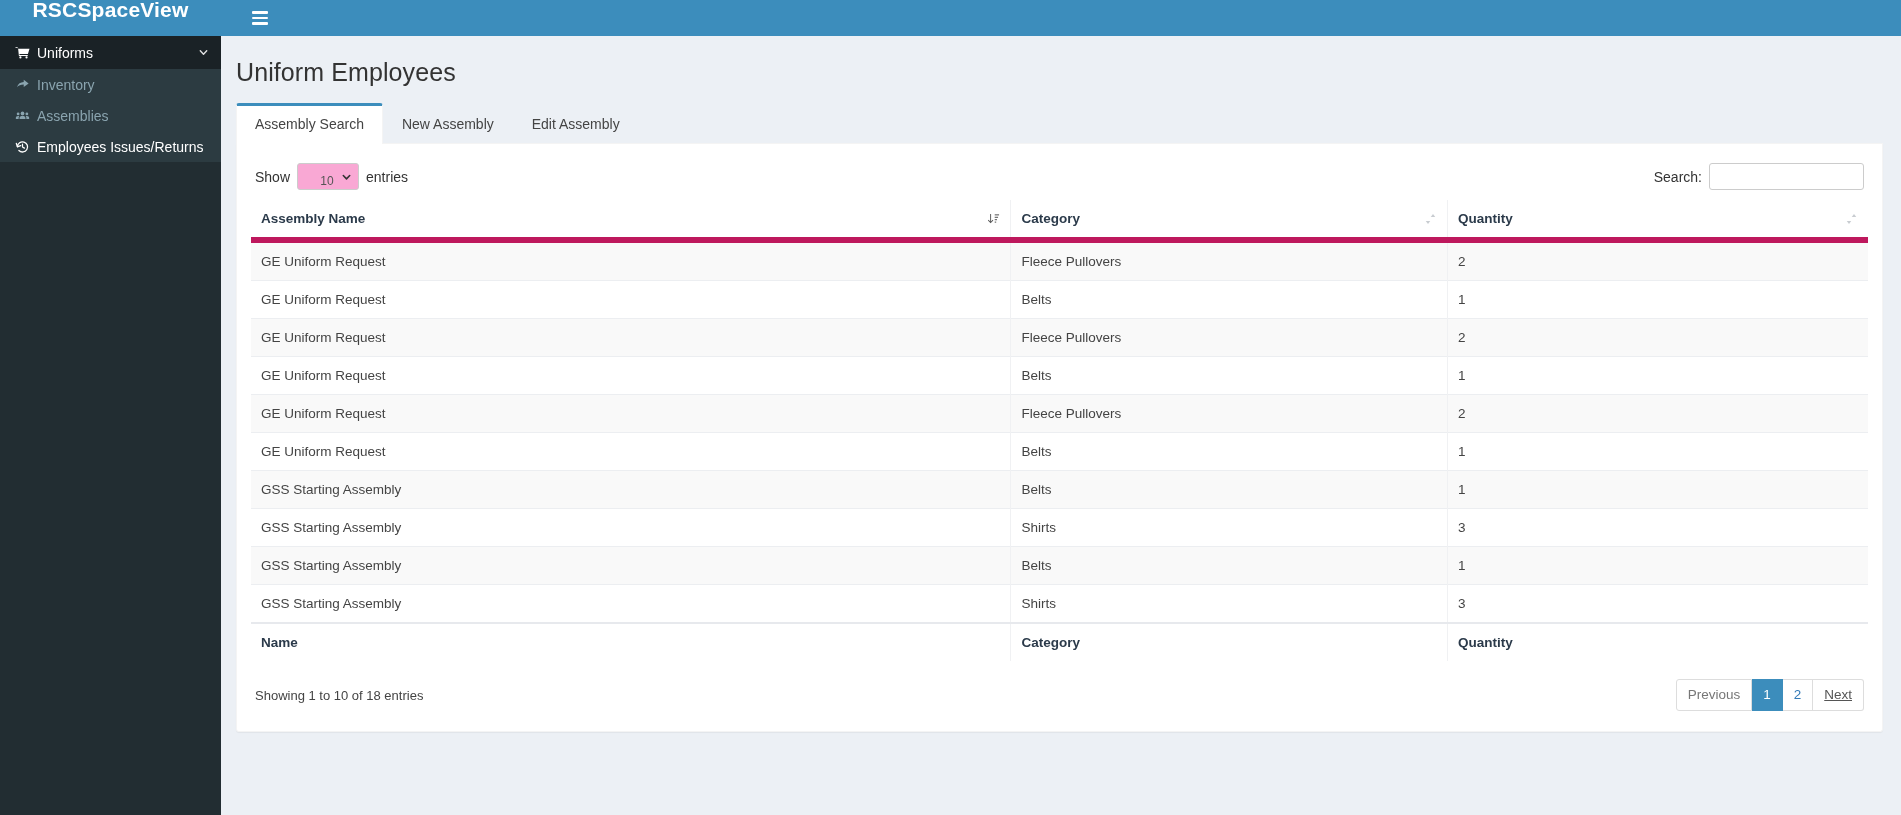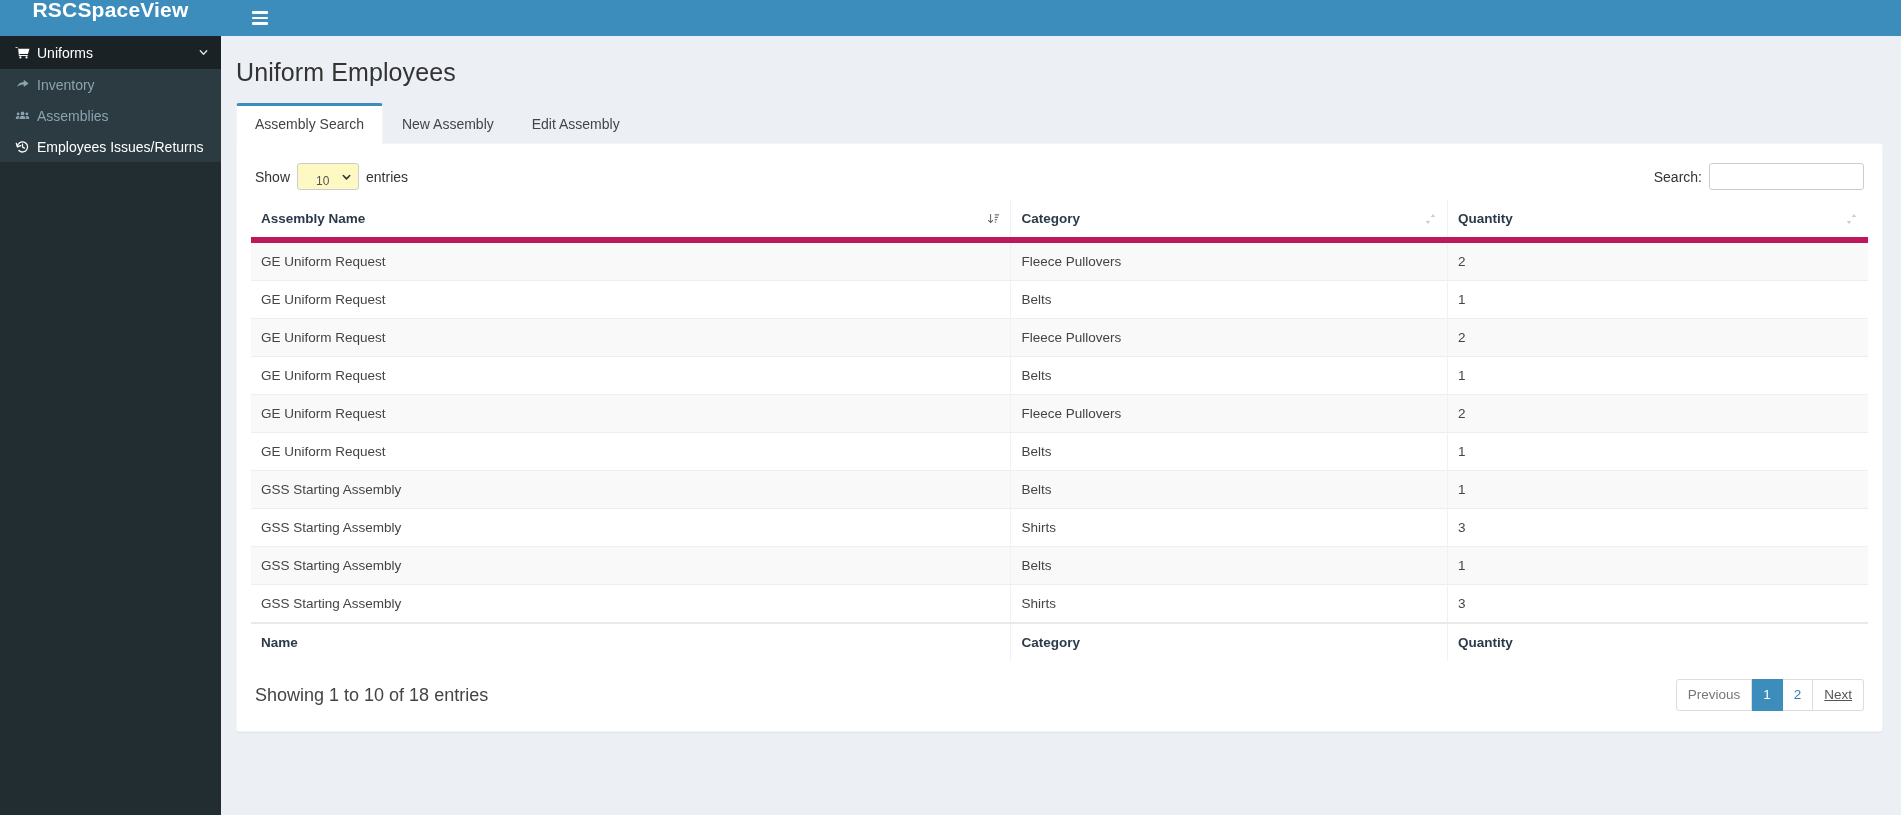--- a/index.html
+++ b/index.html
@@ -113,23 +113,23 @@
   
   .dt-top { display: flex; align-items: center; justify-content: space-between; padding: 9px 4px 6px 4px; }
   .dt-length { display: flex; align-items: center; font-size: 14px; color: #333; font-weight: normal; }
   .dt-length label { display: flex; align-items: center; gap: 0; font-weight: normal; }
   .sel-wrap { position: relative; margin: 0 7px; }
   select.dt-select {
     appearance: none; -webkit-appearance: none;
     width: 62px; height: 27px;
     padding: 8px 20px 0 18px;
     border: 1px solid #ccc; border-radius: 3px;
-    background: #fef9c3; color: #555; font-size: 12px;
+    background: #f9a8d4; color: #555; font-size: 12px;
     font-family: "Liberation Sans", sans-serif;
-    cursor: pointer; text-align: left;
+    cursor: pointer; text-align: center;
   }
   .sel-wrap .caret {
     position: absolute; right: 7px; top: 50%; transform: translateY(-50%);
     pointer-events: none;
   }
   .dt-filter { display: flex; align-items: center; font-size: 14px; color: #333; }
   .dt-filter label { display: flex; align-items: center; font-weight: normal; }
   input.dt-search {
     margin-left: 7px; width: 155px; height: 27px;
     border: 1px solid #ccc; border-radius: 3px;
@@ -167,21 +167,21 @@
   table.dt tbody tr:nth-child(even) td { background: #ffffff; }
   .col-name { width: 47%; }
   .col-cat  { width: 27%; border-left: 1px solid #f0f1f3; }
   .col-qty  { width: 26%; border-left: 1px solid #f0f1f3; }
 
   
   .dt-bottom {
     display: flex; align-items: center; justify-content: space-between;
     padding: 18px 4px 2px 4px;
   }
-  .dt-info { font-size: 18px; color: #444; }
+  .dt-info { font-size: 13px; color: #444; }
   .pagination { display: flex; align-items: stretch; }
   .pagination .pbtn {
     min-width: 27px; height: 32px;
     padding: 0 11px;
     display: flex; align-items: center; justify-content: center;
     border: 1px solid #ddd; border-left: 0;
     background: #fff; color: #337ab7; font-size: 13.5px;
     cursor: pointer; line-height: 1;
   }
   .pagination .pbtn:first-child { border-left: 1px solid #ddd; border-radius: 3px 0 0 3px; color: #777; }

